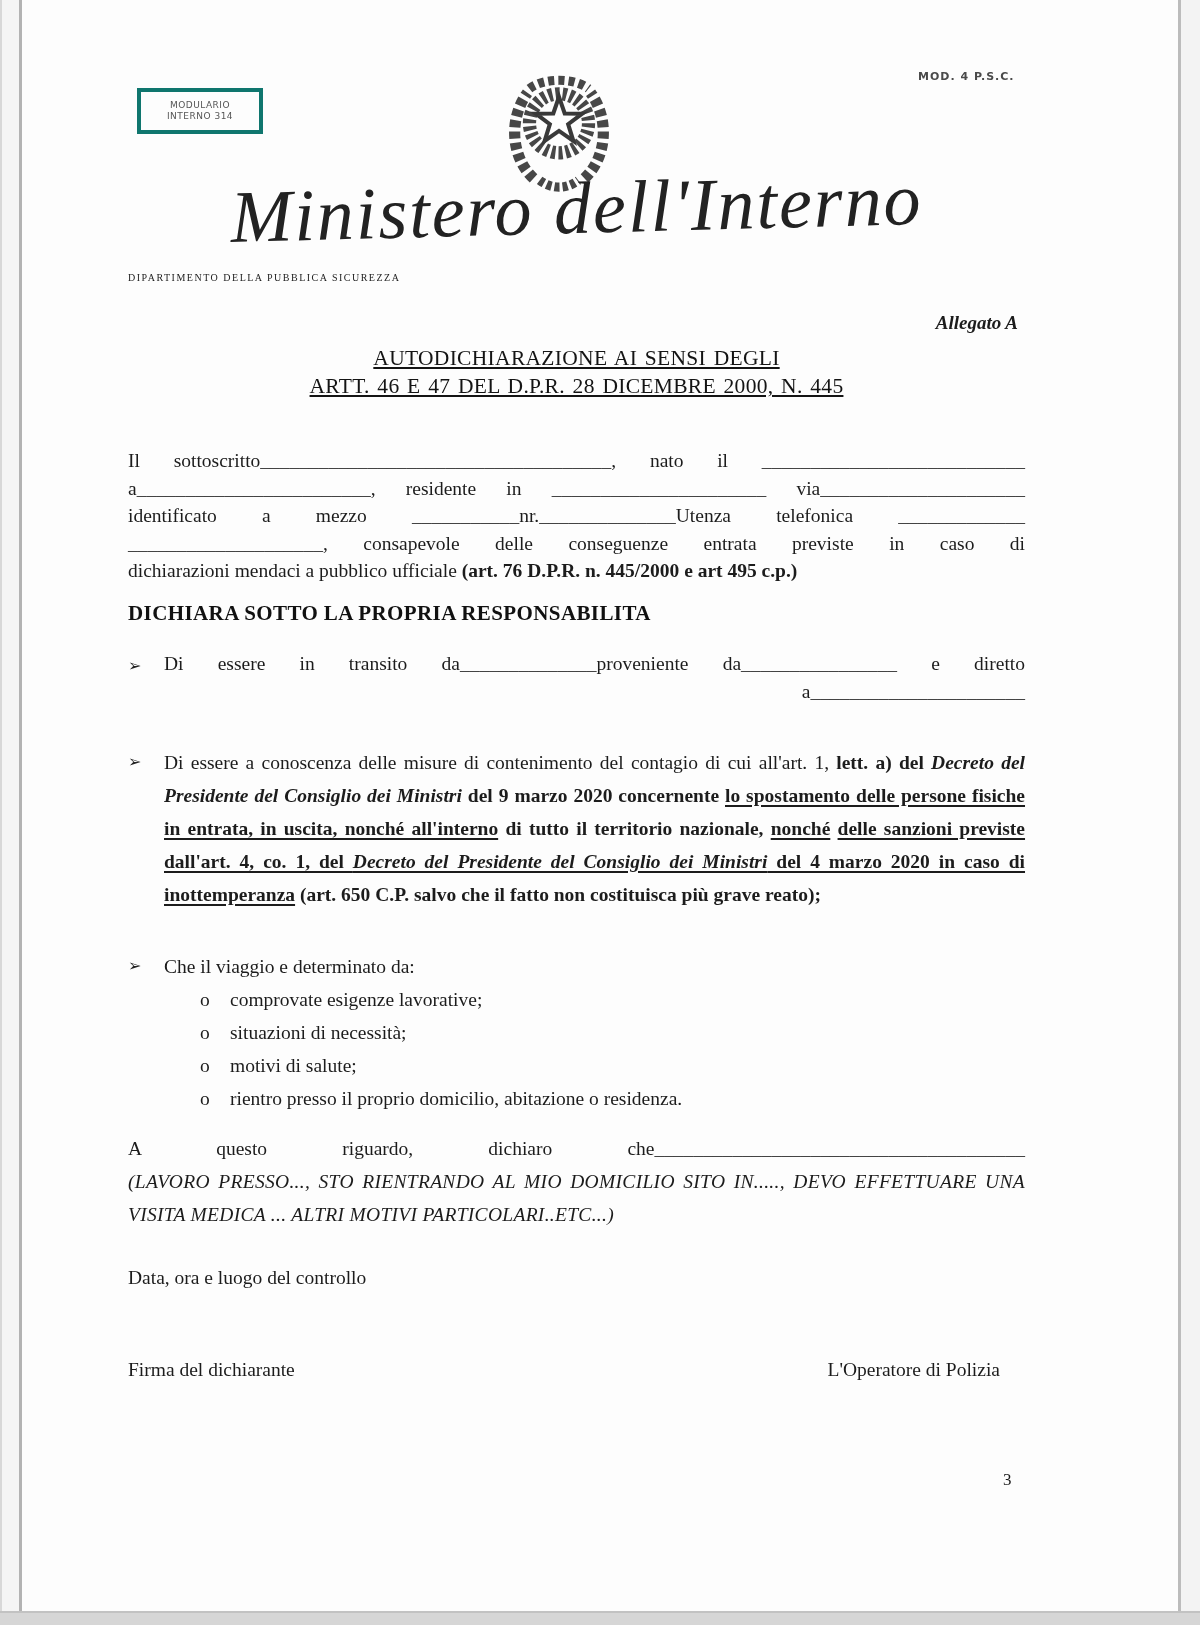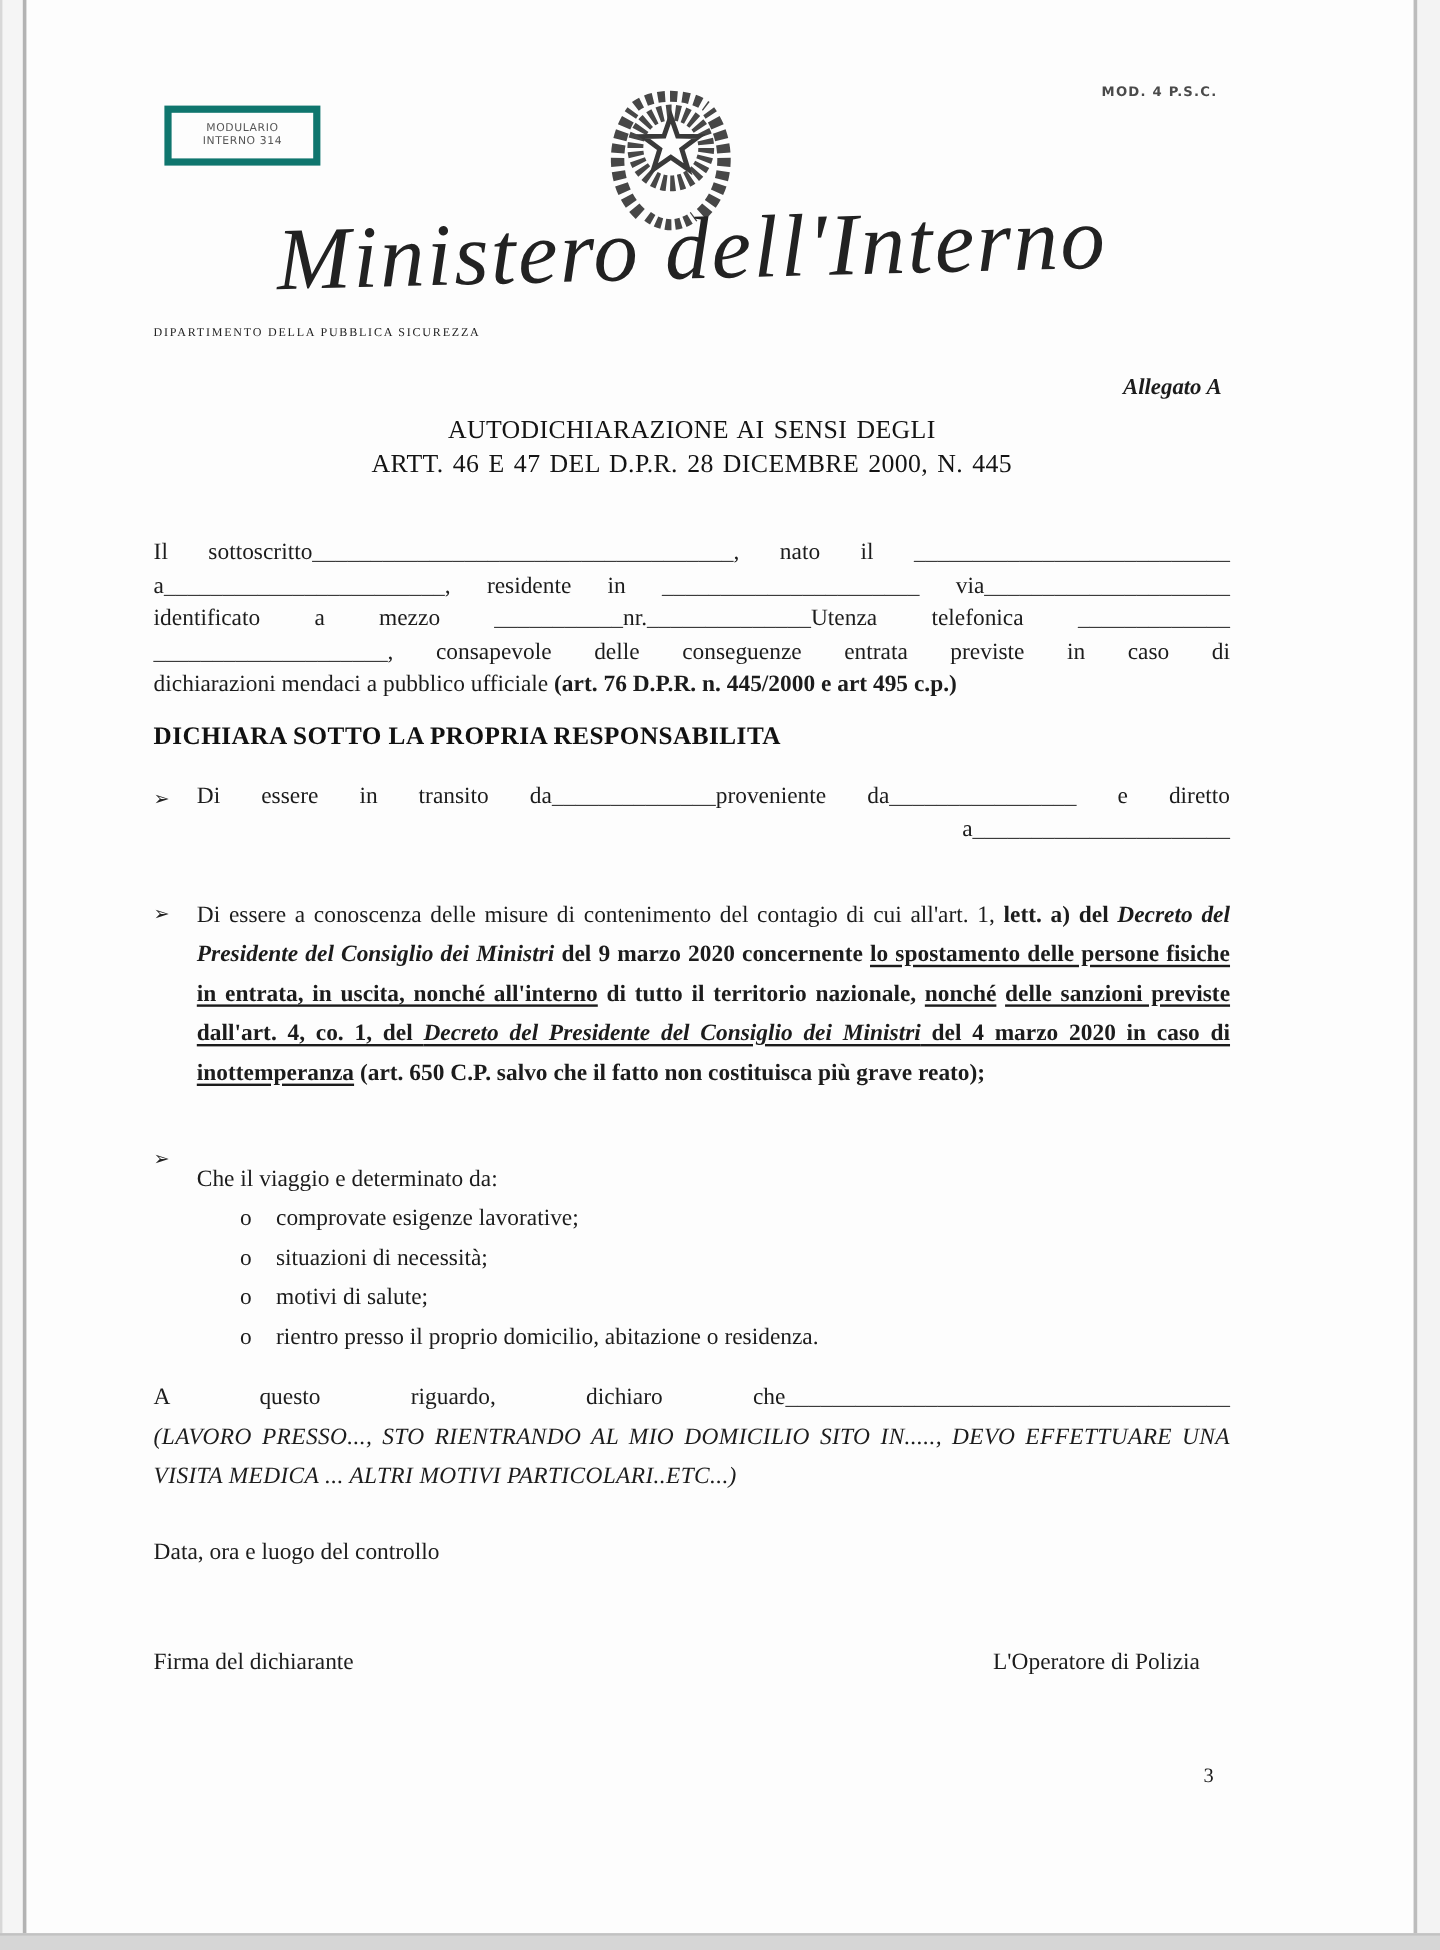--- a/index.html
+++ b/index.html
@@ -5,44 +5,44 @@
   html,body{margin:0;padding:0;}
   body{background:#e9e9e9;font-family:"Liberation Serif","DejaVu Serif",serif;}
   .page{position:relative;width:1200px;height:1625px;background:#fdfdfd;overflow:hidden;color:#1c1c1c;}
 
   
   .edge-left{position:absolute;left:0;top:0;width:17px;height:100%;background:#f5f5f5;border-right:3px solid #b3b3b3;border-left:2px solid #d8d8d8;}
   .edge-right{position:absolute;right:0;top:0;width:19px;height:100%;background:#f3f3f3;border-left:3px solid #bcbcbc;}
   .edge-bottom{position:absolute;bottom:0;left:0;width:100%;height:12px;background:#d6d6d6;border-top:2px solid #c2c2c2;z-index:5;}
 
   
-  .modulario-box{position:absolute;left:137px;top:88px;width:118px;height:38px;border:6px solid #0f766e;display:flex;flex-direction:column;align-items:center;justify-content:center;font-family:"DejaVu Sans","Liberation Sans",sans-serif;font-size:9px;line-height:11px;color:#555;letter-spacing:.5px;text-align:center;}
+  .modulario-box{position:absolute;left:137px;top:88px;width:118px;height:38px;border:4px solid #0f766e;display:flex;flex-direction:column;align-items:center;justify-content:center;font-family:"DejaVu Sans","Liberation Sans",sans-serif;font-size:9px;line-height:11px;color:#555;letter-spacing:.5px;text-align:center;}
   .mod-label{position:absolute;left:918px;top:70px;font-family:"DejaVu Sans","Liberation Sans",sans-serif;font-size:11px;color:#4a4a4a;letter-spacing:1px;font-weight:bold;}
   .emblem{position:absolute;left:503px;top:70px;width:112px;height:128px;opacity:.88;}
   .ministry{position:absolute;left:128px;top:158px;width:897px;text-align:center;font-style:italic;font-size:74px;line-height:100px;transform:rotate(-1.5deg);letter-spacing:2px;color:#222;}
   .department{position:absolute;left:128px;top:272px;width:897px;text-align:left;font-size:10px;letter-spacing:1.5px;color:#222;}
   .allegato{position:absolute;left:128px;top:312px;width:890px;text-align:right;font-style:italic;font-weight:bold;font-size:19px;}
-  .doc-title{position:absolute;left:128px;top:344px;width:897px;text-align:center;font-size:21.5px;line-height:28px;color:#141414;letter-spacing:.3px;word-spacing:2px;}
+  .doc-title{position:absolute;left:128px;top:344px;width:897px;text-align:center;font-size:21.5px;line-height:28px;color:#141414;letter-spacing:.3px;word-spacing:2px;text-decoration:underline;}
 
   
   .content{position:absolute;left:128px;top:447px;width:897px;font-size:19.5px;line-height:27.5px;}
   .rl{white-space:normal;text-align:right;}
   .intro .rl{text-align:justify;text-align-last:justify;}
   .intro .rl:last-child{text-align-last:auto;}
   .decl-heading{margin-top:15px;text-align:left;font-weight:bold;font-size:21px;letter-spacing:.4px;color:#111;}
 
   .bullet{display:flex;margin-top:0;}
   .bullet .marker{flex:0 0 36px;font-family:"DejaVu Sans",sans-serif;font-size:16px;padding-top:2px;color:#222;}
   .bullet .btext{flex:1;}
   .bullet1{margin-top:23px;}
   .bullet1 .rl:first-child{text-align:justify;text-align-last:justify;}
   .bullet2{margin-top:41px;}
   .bullet2 .btext{text-align:justify;line-height:33px;}
   .bullet3{margin-top:39px;}
-  .bullet3 .btext{line-height:33px;margin-top:16px;}
+  .bullet3 .btext{line-height:33px;}
   .options{list-style:none;margin:0;padding:0 0 0 36px;}
   .options li{display:flex;line-height:33px;}
   .options .omarker{flex:0 0 30px;}
 
   .closing{margin-top:17px;}
   .closing-line{text-align:justify;text-align-last:justify;line-height:33px;}
   .closing-hint{font-style:italic;text-align:justify;line-height:33px;letter-spacing:.3px;}
   .control-label{margin-top:30px;line-height:33px;}
 
   .footer-row{display:flex;justify-content:space-between;margin-top:62px;padding-right:25px;gap:32px;}

